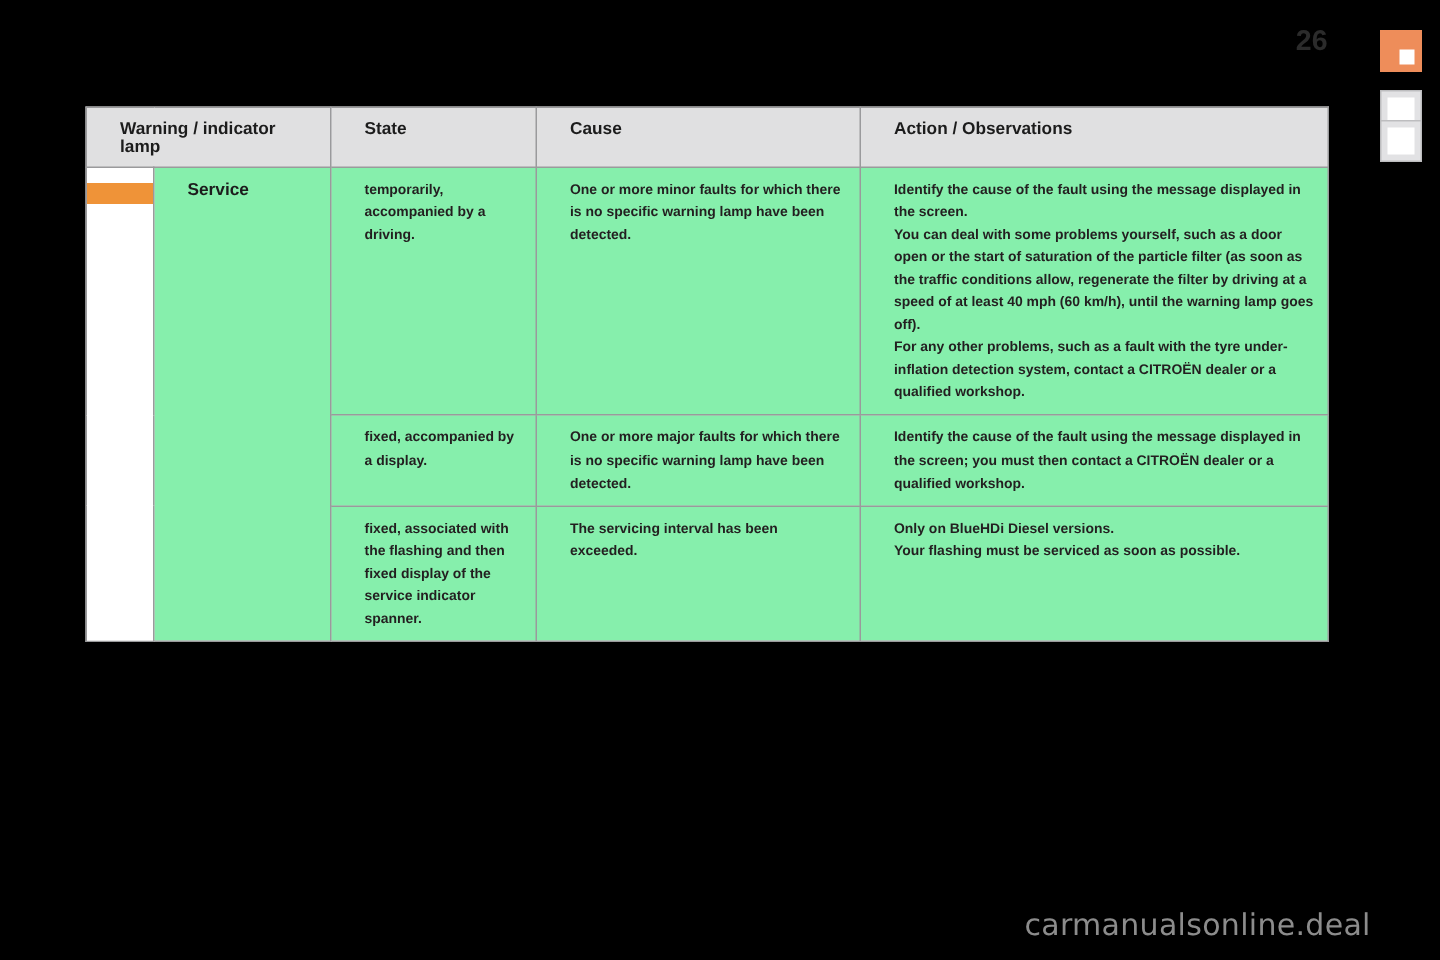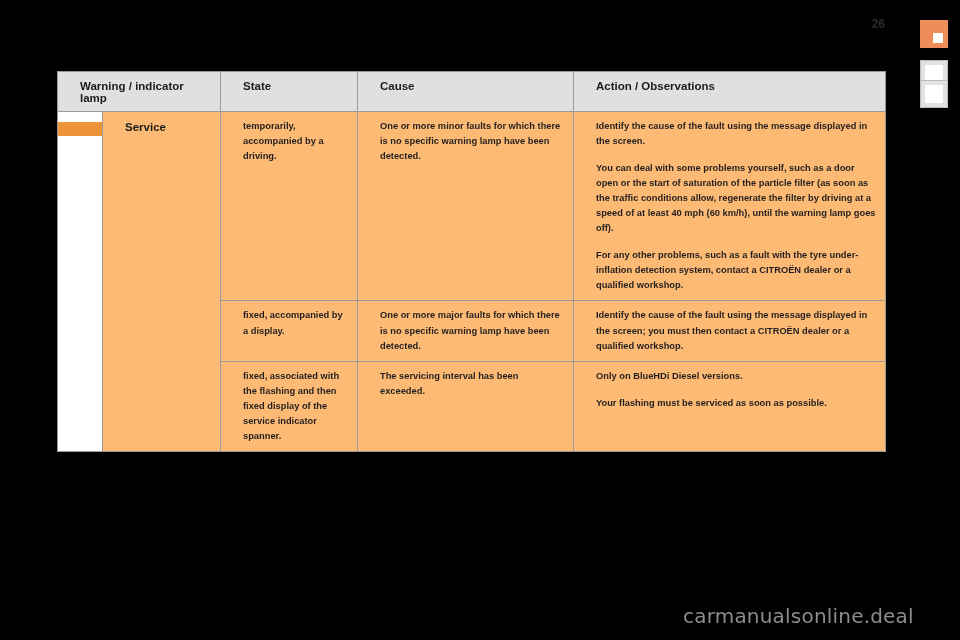--- a/index.html
+++ b/index.html
@@ -20,21 +20,21 @@
   #page-header {
     position: absolute;
     top: 18px;
     right: 75px;
     width: 200px;
     text-align: right;
     line-height: 1;
   }
   #page-header .page-number {
     display: block;
-    font-size: 12px;
+    font-size: 19px;
     font-weight: bold;
     color: #2b2b2b;
     letter-spacing: 0px;
     margin-bottom: 18px;
   }
   #page-header .chapter-name {
     display: block;
     font-size: 13px;
     font-weight: bold;
     color: #5a5a5a;
@@ -94,21 +94,21 @@
   #spec-table thead th {
     background: #e0e0e1;
     font-size: 11.5px;
     font-weight: bold;
     color: #1c1c1c;
     text-align: left;
     height: 29px;
     padding-top: 8px;
   }
   #spec-table tbody td {
-    background: #fdba74;
+    background: #86efac;
     font-size: 9.3px;
     font-weight: bold;
     color: #231f20;
     line-height: 1.62;
   }
   td.lamp-cell {
     background: #ffffff !important;
     padding: 0 !important;
     position: relative;
   }
@@ -127,21 +127,21 @@
     line-height: 1.3 !important;
     padding-top: 8px !important;
   }
   .col-lamp   { width: 45px; }
   .col-name   { width: 118px; }
   .col-state  { width: 137px; }
   .col-cause  { width: 216px; }
   .col-action { width: 312px; }
 
   .cell-text { display: block; }
-  .cell-text + .cell-text { margin-top: 12px; }
+  .cell-text + .cell-text { margin-top: 0; }
 
   
   #watermark {
     position: absolute;
     left: 683px;
     top: 604px;
     font-size: 20px;
     color: #8c8c8c;
     font-family: "DejaVu Sans", sans-serif;
     letter-spacing: 0.2px;

